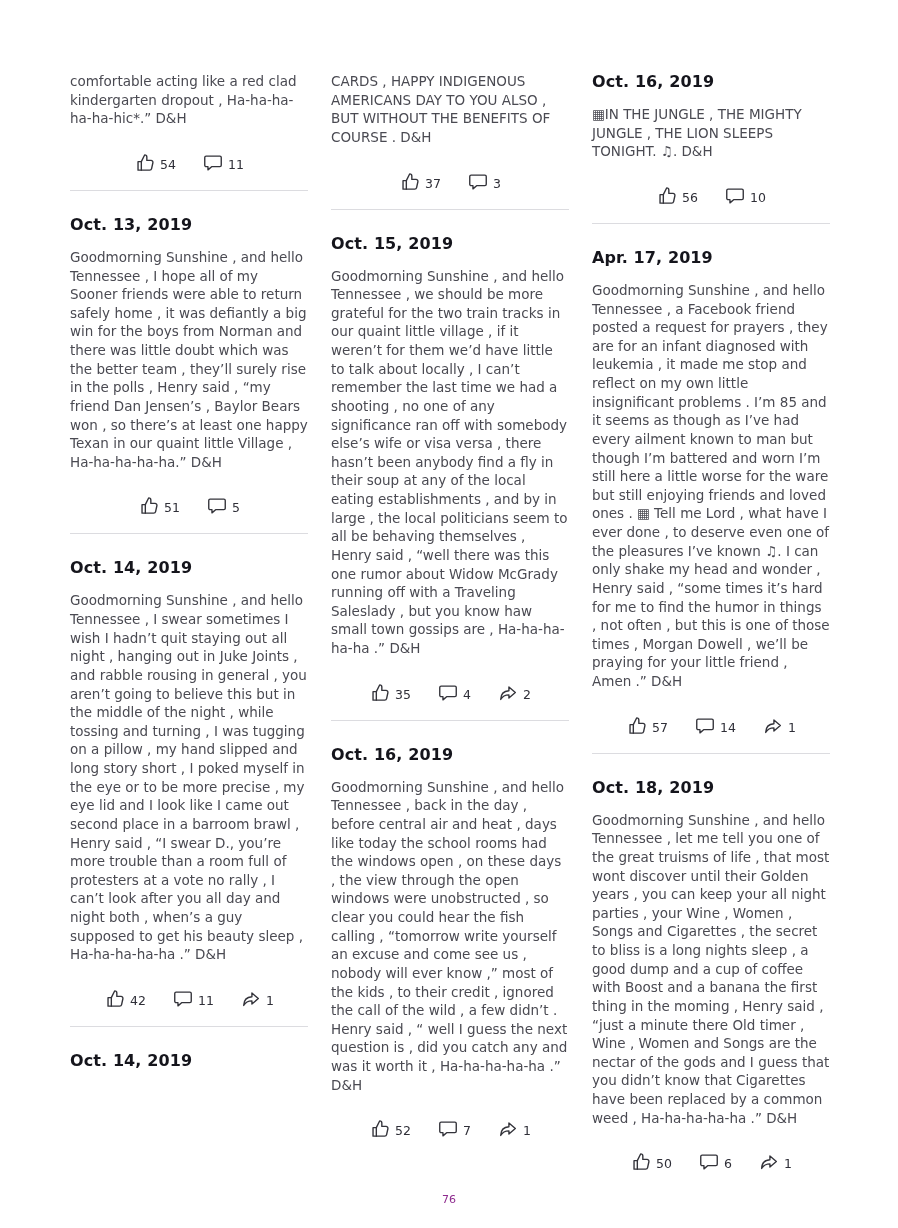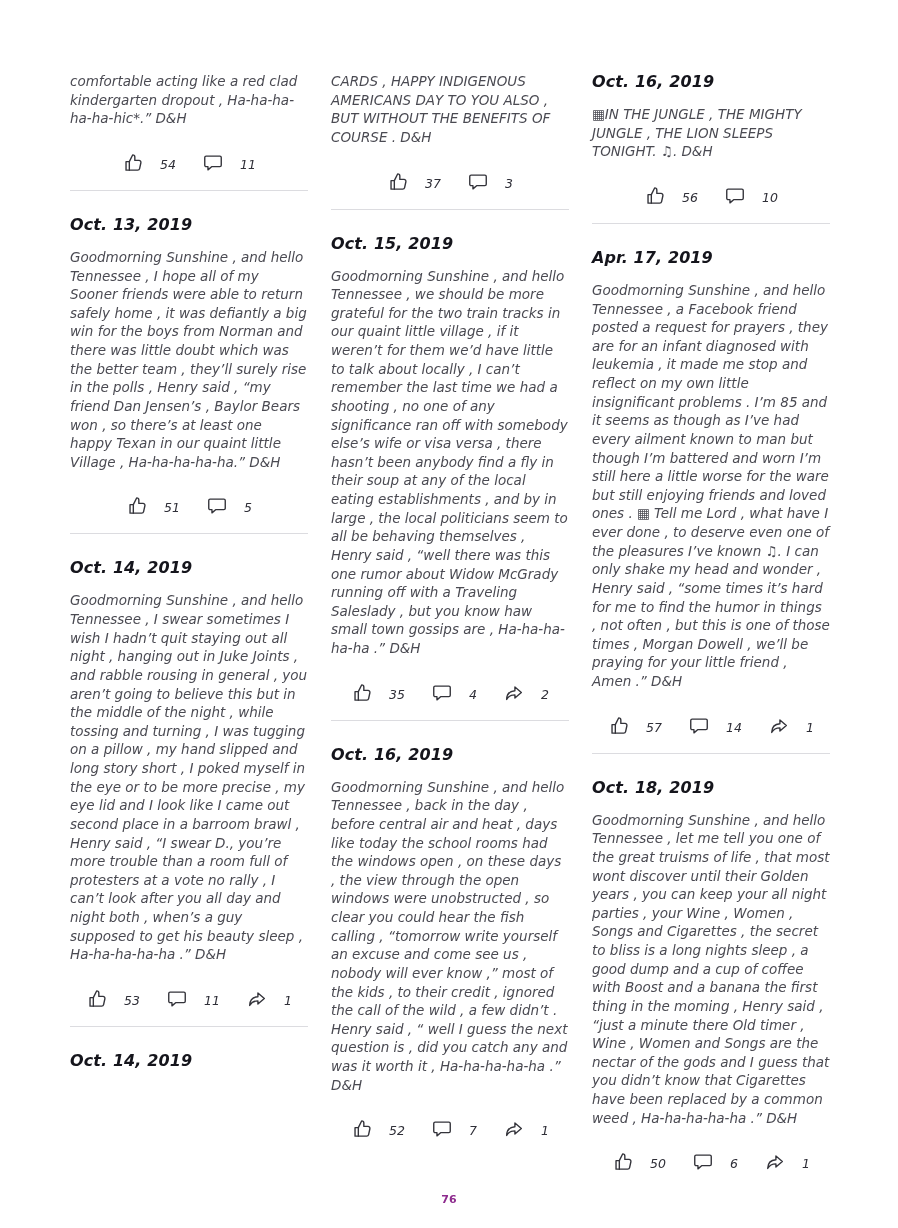--- a/index.html
+++ b/index.html
@@ -6,21 +6,21 @@
   body { font-family: "DejaVu Sans", "Liberation Sans", sans-serif; }
   .page {
     position: relative;
     width: 898px;
     height: 1228px;
     box-sizing: border-box;
     padding: 72px 68px 0 70px;
     background: #ffffff;
     overflow: hidden;
   }
-  .columns { display: flex; gap: 23px; align-items: flex-start; font-style: italic; }
+  .columns { display: flex; gap: 23px; align-items: flex-start; }
   .column { flex: 0 0 238px; width: 238px; }
   .post { margin: 0; }
   .post-date {
     font-size: 16px;
     font-weight: bold;
     color: #15151c;
     margin: 0 0 14px 0;
     letter-spacing: 0.1px;
   }
   .post-body {
@@ -29,21 +29,21 @@
     color: #4a4a52;
     margin: 0;
   }
   .stats {
     display: flex;
     justify-content: center;
     align-items: flex-end;
     gap: 26px;
     margin: 24px 0 4px 0;
   }
-  .stat { display: flex; align-items: flex-end; gap: 16px; }
+  .stat { display: flex; align-items: flex-end; gap: 4px; }
   .icon {
     width: 22px; height: 22px;
     fill: none;
     stroke: #33333a;
     stroke-width: 1.5;
     stroke-linejoin: round;
     stroke-linecap: round;
   }
   .count {
     font-size: 12.5px;
@@ -54,21 +54,21 @@
     border: none;
     border-top: 1px solid #dcdce0;
     margin: 16px 0 24px 0;
   }
   .page-number {
     position: absolute;
     left: 0; right: 0;
     bottom: 22px;
     text-align: center;
     font-size: 11px;
-    font-weight: bold;
+    font-weight: normal;
   }
 </style>
 </head>
 <body>
 
 <div class="page">
   <div class="columns">
       <div class="column">
   <article class="post">
 
@@ -116,21 +116,21 @@
 
   <article class="post">
     <h3 class="post-date">Oct. 14, 2019</h3>
     <p class="post-body">Goodmorning Sunshine , and hello Tennessee , I swear sometimes I wish I hadn’t quit staying out all night , hanging out in Juke Joints , and rabble rousing in general , you aren’t going to believe this but in the middle of the night , while tossing and turning , I was tugging on a pillow , my hand slipped and long story short , I poked myself in the eye or to be more precise , my eye lid and I look like I came out second place in a barroom brawl , Henry said , “I swear D., you’re more trouble than a room full of protesters at a vote no rally , I can’t look after you all day and night both , when’s a guy supposed to get his beauty sleep , Ha-ha-ha-ha-ha .” D&amp;H</p>
     <div class="stats">
       <span class="stat">
         <svg class="icon" viewBox="0 0 24 24">
           <path d="M8 10.5 L11.6 3.2 C12.9 3.2 14 4.2 14 5.5 L14 9.2 L18.6 9.2 C19.9 9.2 20.9 10.4 20.6 11.7 L19.2 18.1 C19 19.1 18.1 19.8 17.1 19.8 L8 19.8 Z"></path>
           <path d="M8 10.5 L4.4 10.5 L4.4 19.8 L8 19.8"></path>
         </svg>
-        <span class="count">53</span>
+        <span class="count">42</span>
       </span>
       <span class="stat">
         <svg class="icon" viewBox="0 0 24 24">
           <path d="M4.5 4.5 L19.5 4.5 C20.3 4.5 21 5.2 21 6 L21 14.5 C21 15.3 20.3 16 19.5 16 L10.5 16 L6.5 19.5 L6.5 16 L4.5 16 C3.7 16 3 15.3 3 14.5 L3 6 C3 5.2 3.7 4.5 4.5 4.5 Z"></path>
         </svg>
         <span class="count">11</span>
       </span>
       <span class="stat">
         <svg class="icon" viewBox="0 0 24 24">
           <path d="M13 5.5 L20 11.5 L13 17.5 L13 14 C8.5 14 5.8 15.8 4 19 C4.2 12.8 8.2 9.8 13 9.5 Z"></path>

